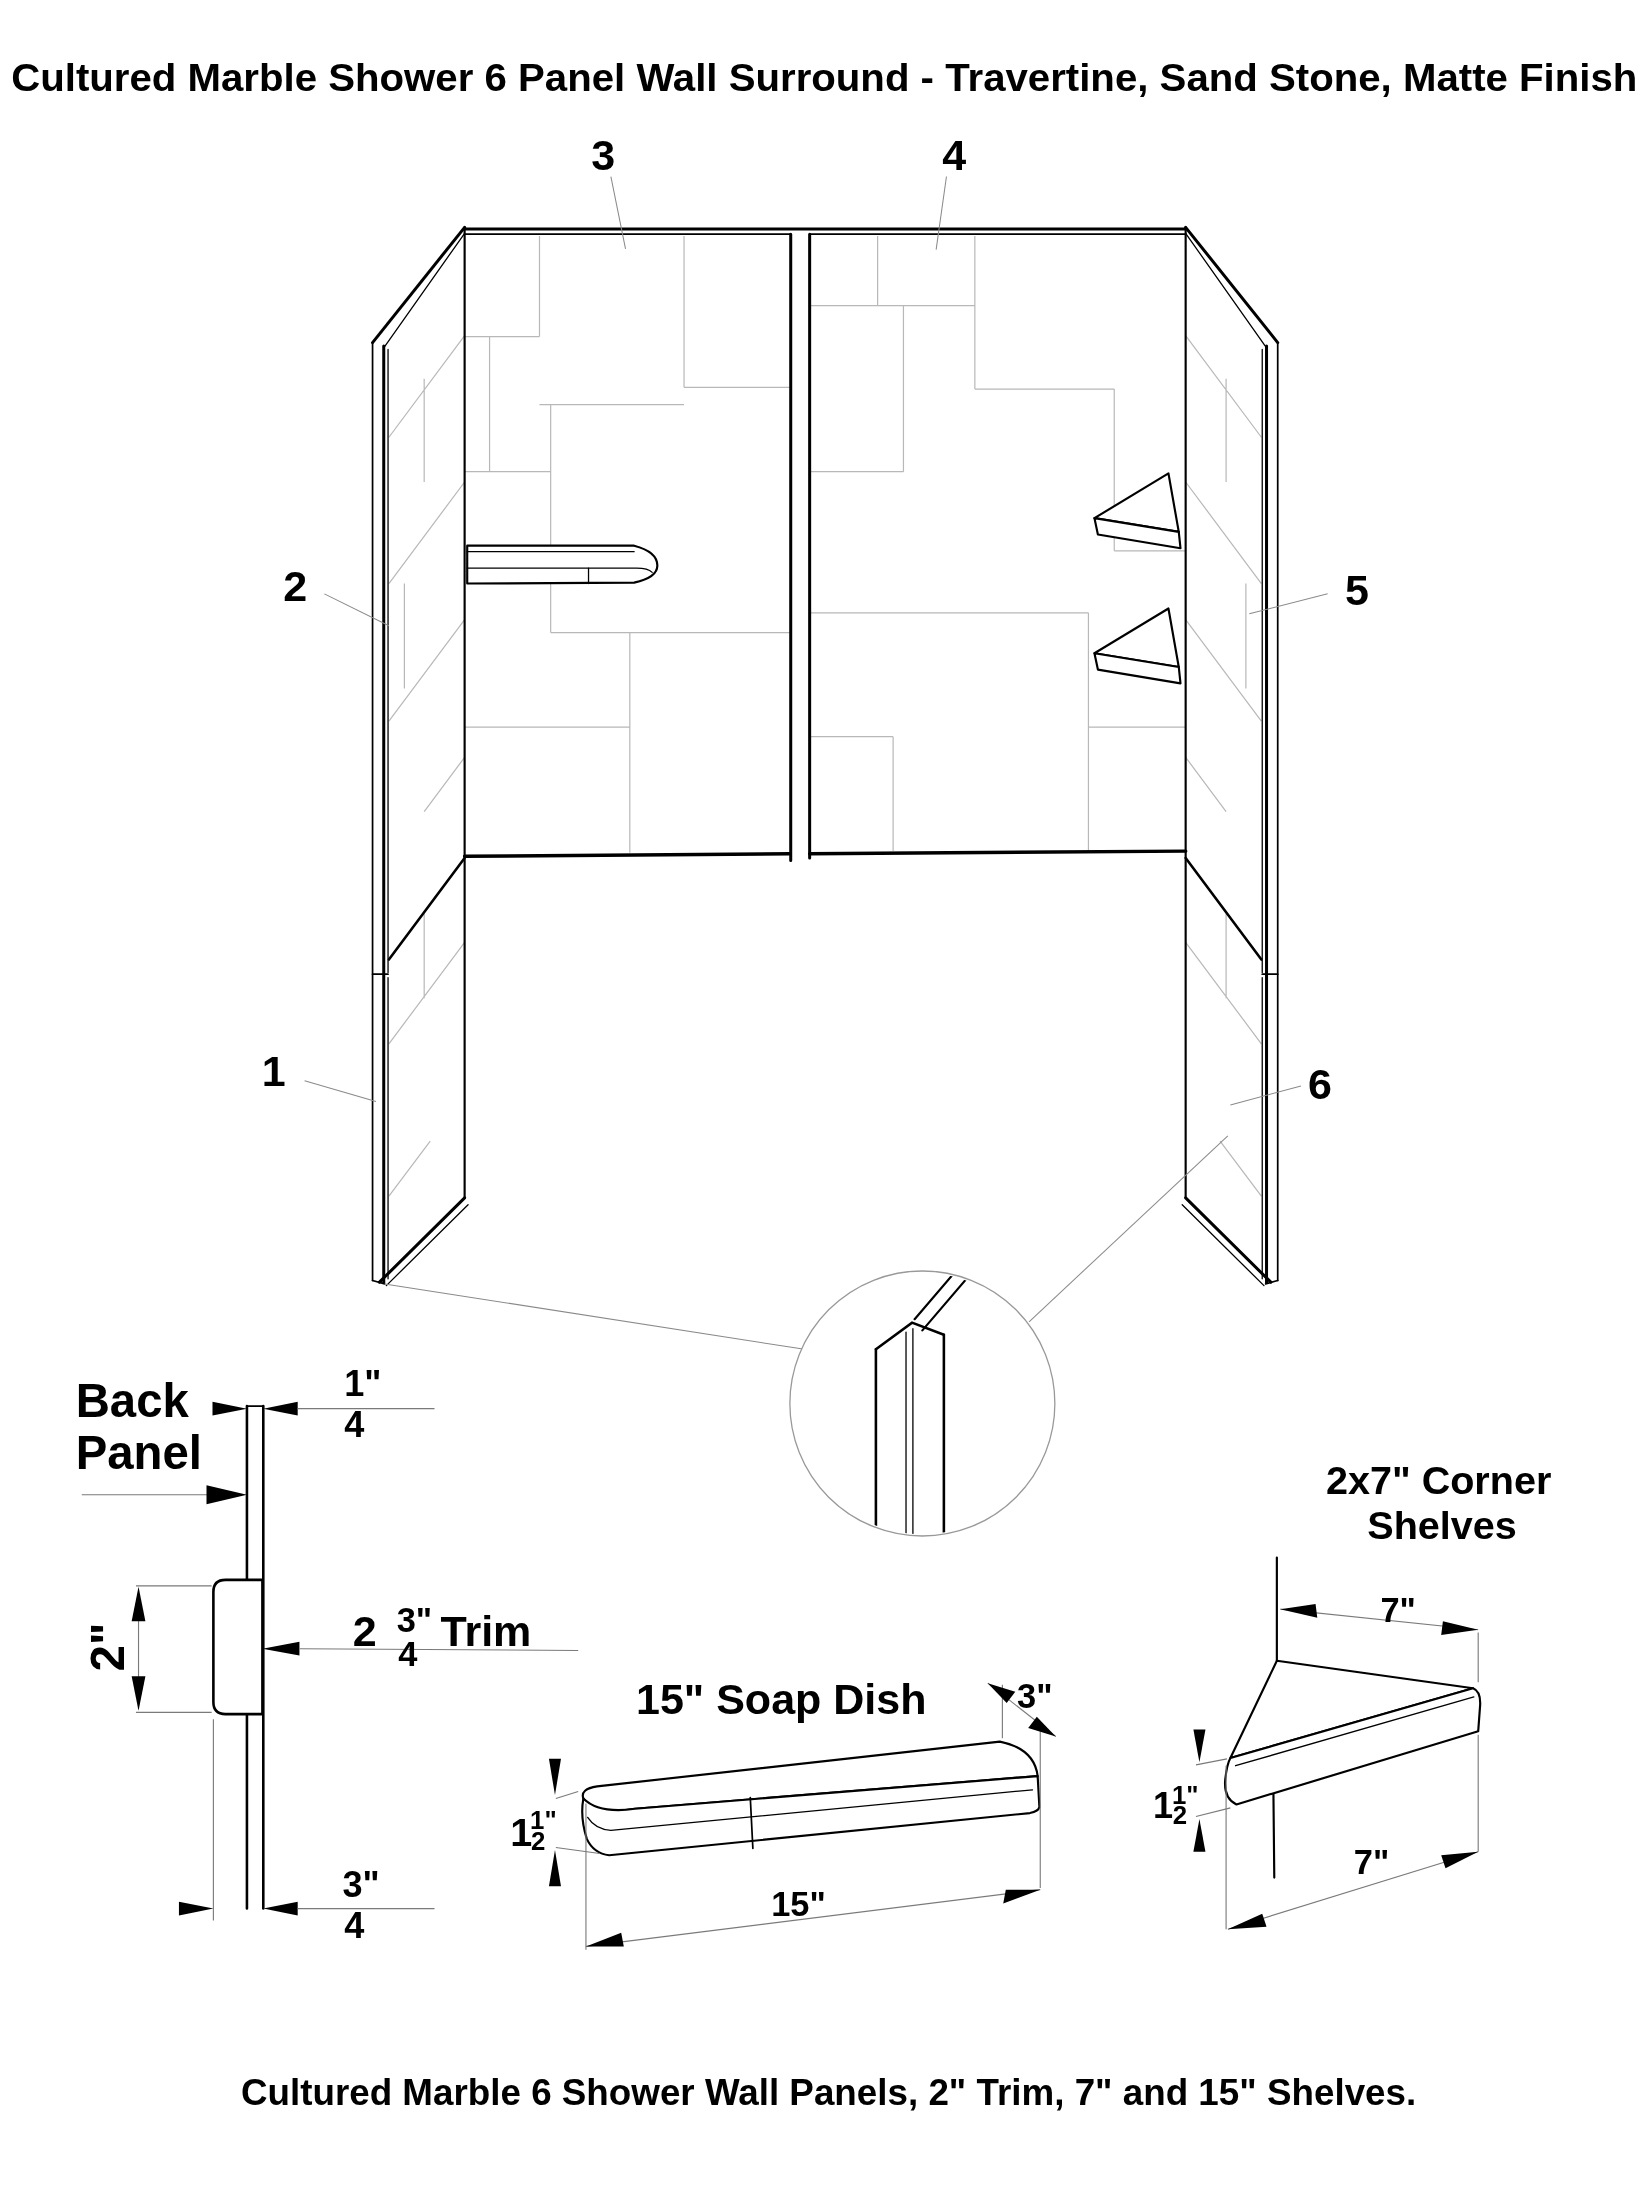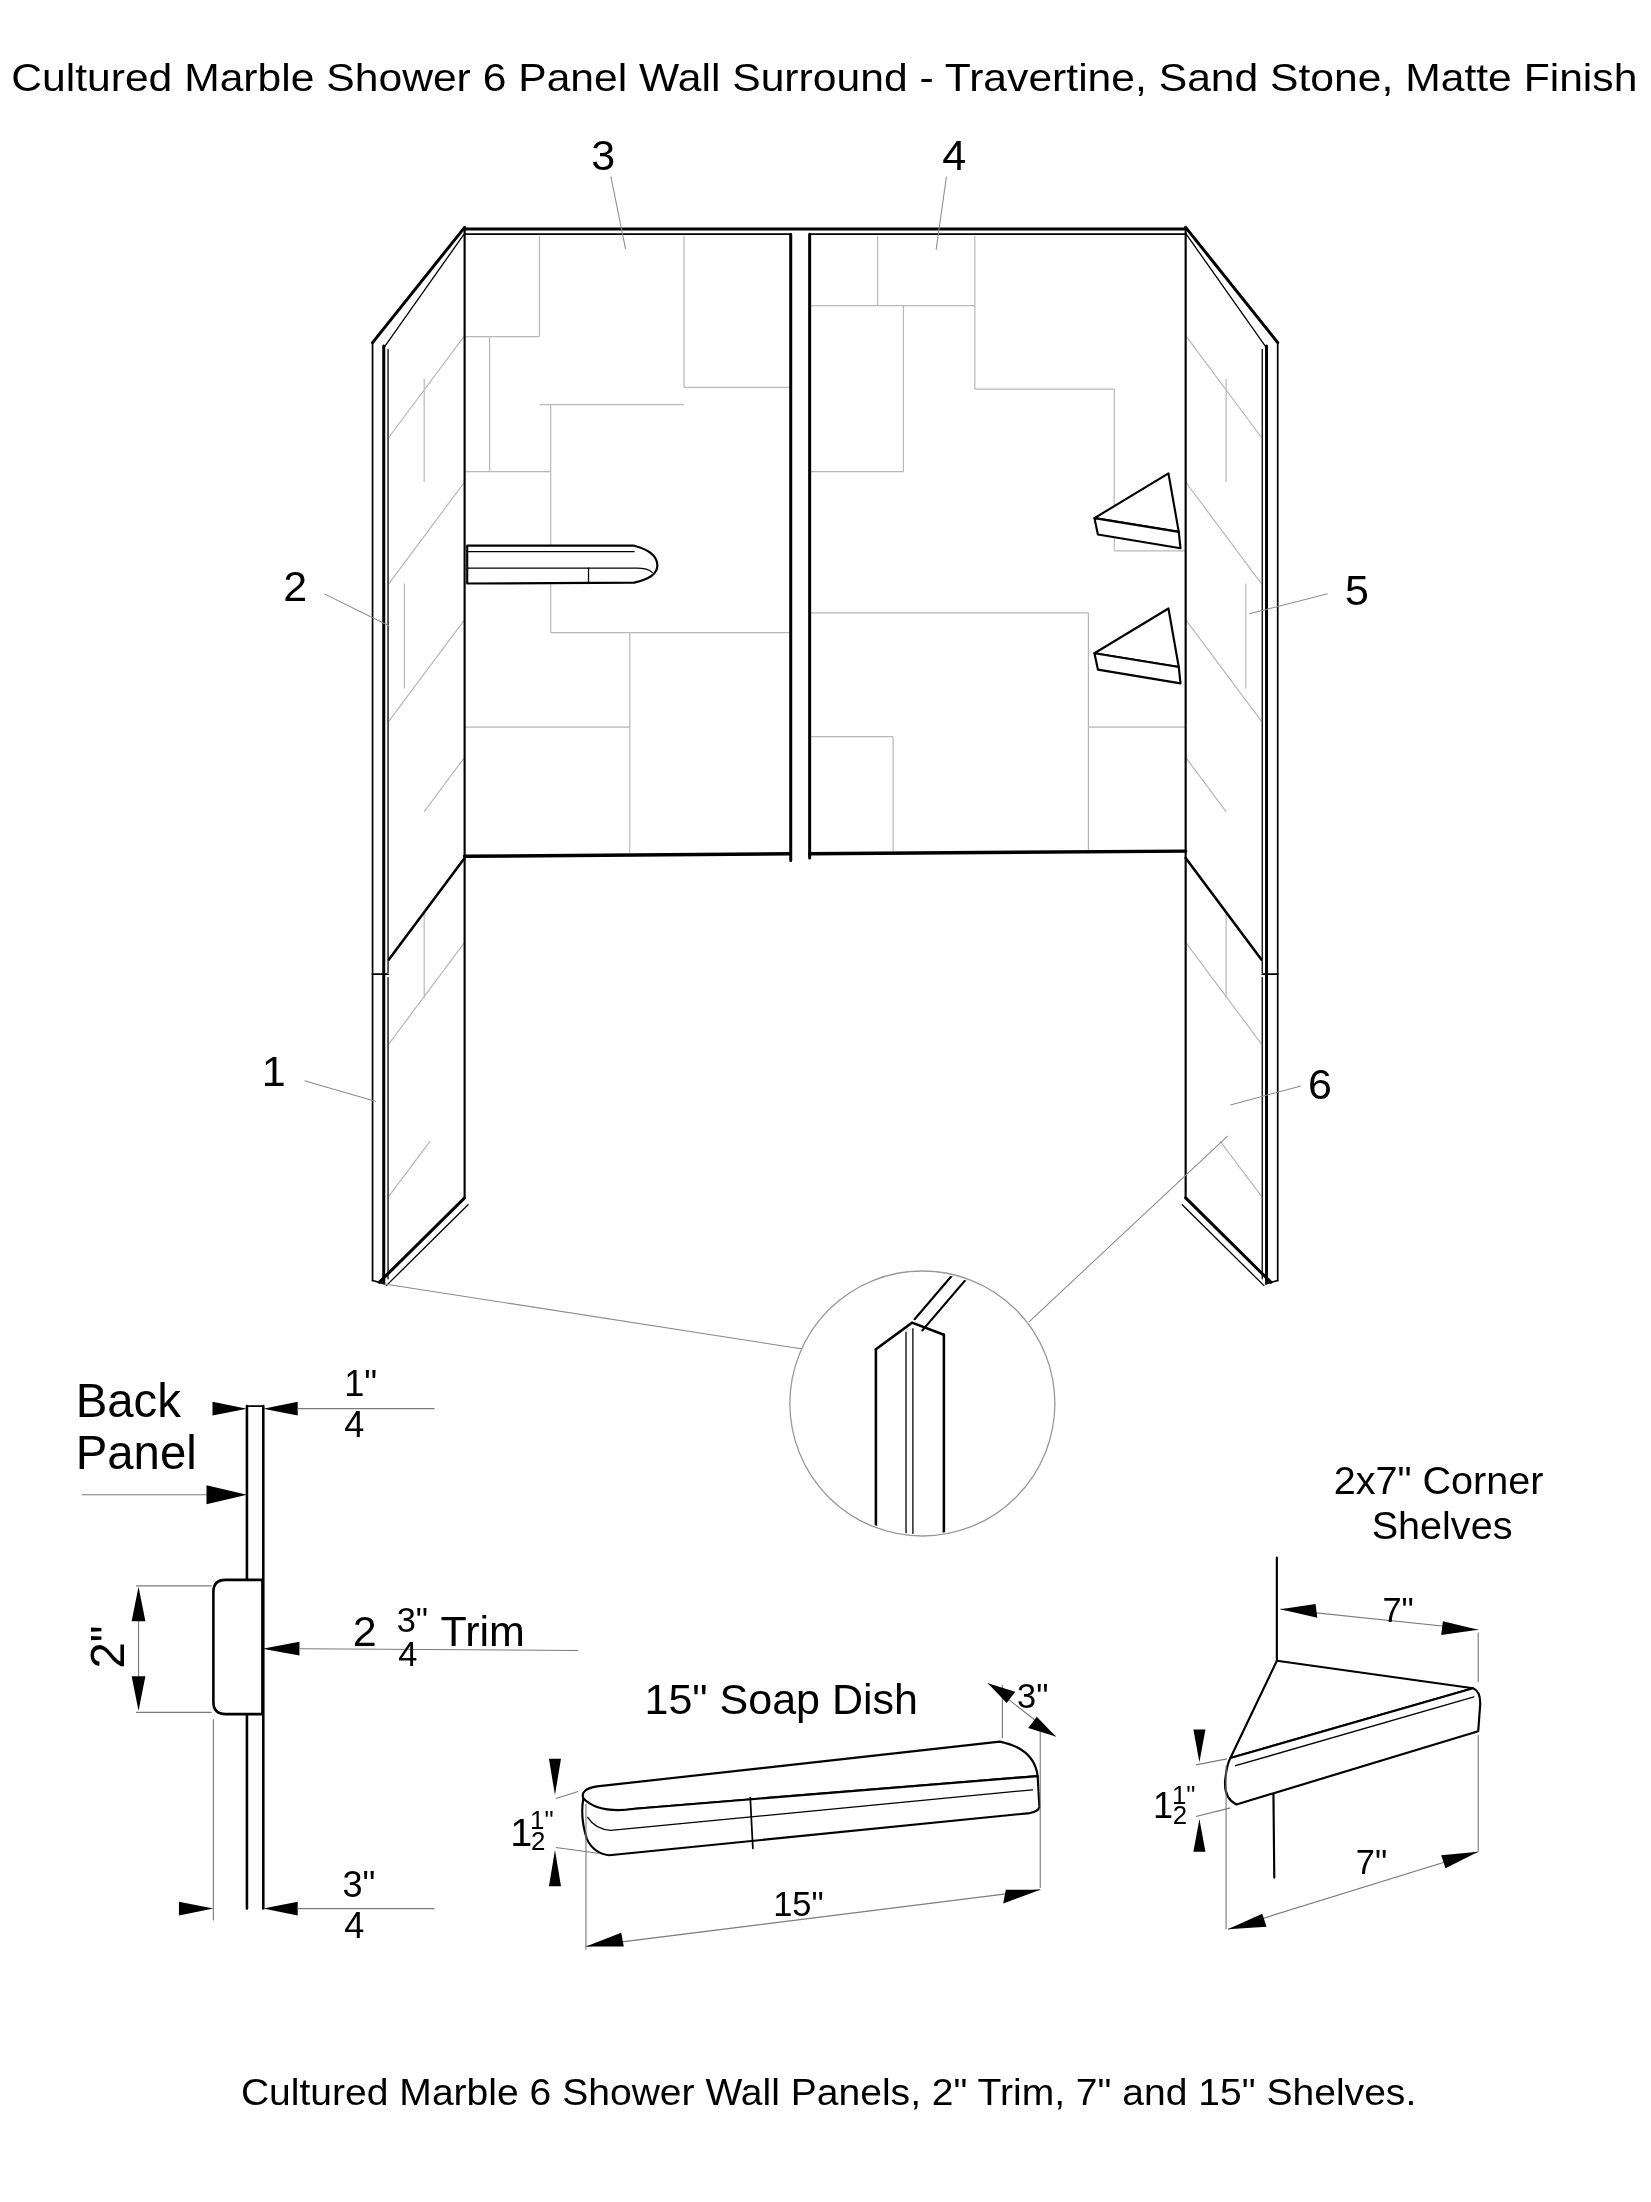--- a/index.html
+++ b/index.html
@@ -1,16 +1,16 @@
 <!DOCTYPE html>
 <html style="font-size:13.8px"><head>
 <meta charset="utf-8">
 <style>
   html,body{margin:0;padding:0;background:#fff;}
-  #page{position:relative;width:1652px;height:2203px;background:#fff;overflow:hidden;}
+  #page{position:relative;width:1652px;height:2203px;background:#fff;overflow:hidden;font-weight:bold;}
   svg{display:block;}
   text{font-family:"Liberation Sans",sans-serif;fill:#000;}
   .ln{stroke:#000;fill:none;stroke-linecap:round;}
   .w1{stroke-width:1.5}.w2{stroke-width:2}.w25{stroke-width:2.5}.w3{stroke-width:3}.w35{stroke-width:3.5}.w4{stroke-width:4}
   .tile{stroke:#b8b8b8;stroke-width:1.4;fill:none;}
   .dim{stroke:#7a7a7a;stroke-width:1.3;fill:none;}
   .ldr{stroke:#8a8a8a;stroke-width:1.2;fill:none;}
   .arr{fill:#000;stroke:none;}
   .wf{fill:#fff;stroke:#000;stroke-width:2.5;stroke-linejoin:round;}
   .t-title{font-size:46px;}

